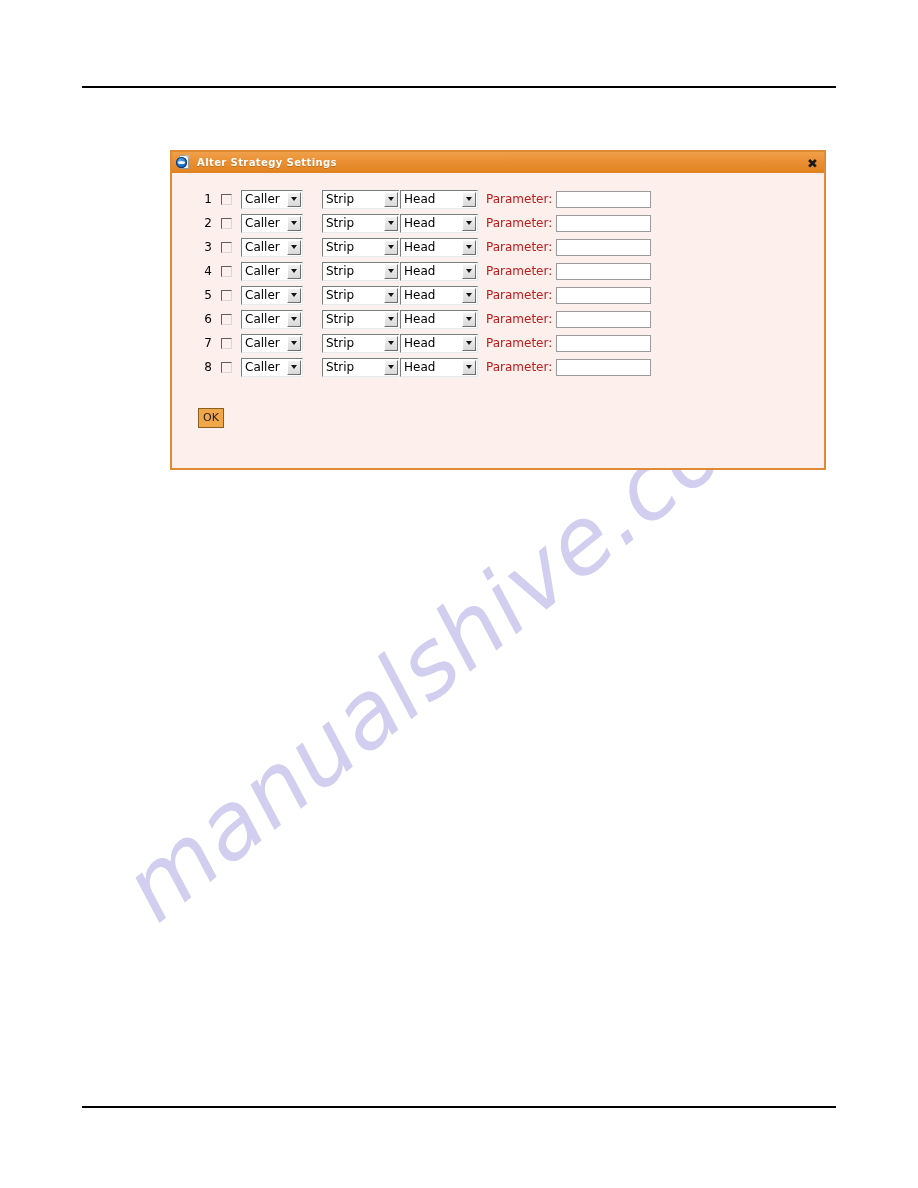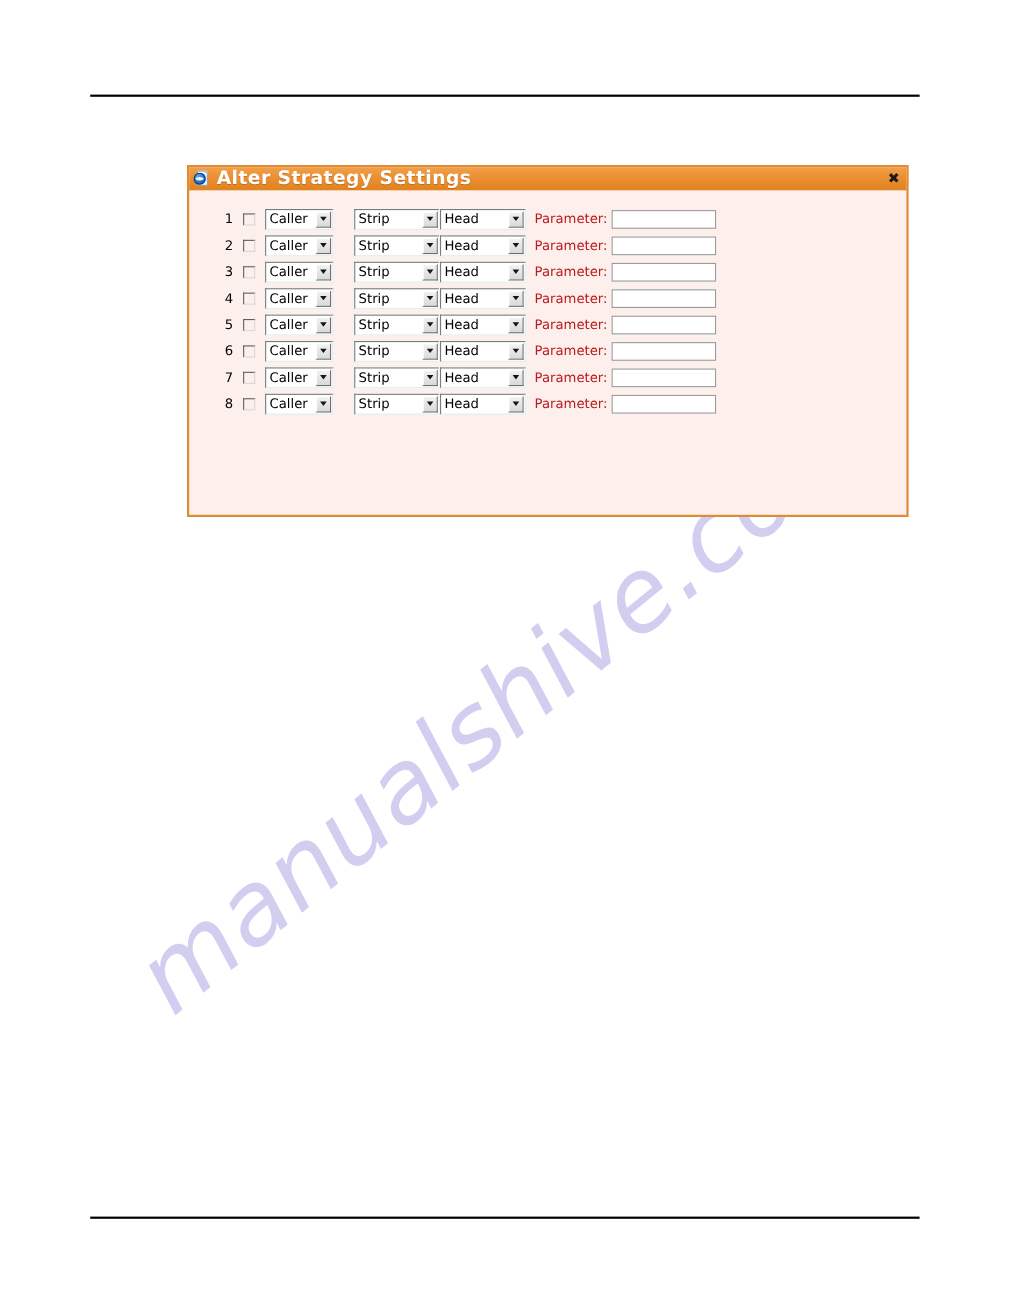--- a/index.html
+++ b/index.html
@@ -102,21 +102,21 @@
     content: "";
     position: absolute;
     left: 2px; top: 4px;
     width: 7px; height: 3px;
     border-radius: 50%;
     background: #f5f5f5;
   }
   .title-text {
     color: #ffffff;
     font-family: "DejaVu Sans", sans-serif;
-    font-size: 17px;
+    font-size: 10px;
     font-weight: bold;
     letter-spacing: .4px;
     line-height: 1;
     text-shadow: 0 1px 0 rgba(120,60,0,.35);
     white-space: nowrap;
   }
   .close-btn {
     position: absolute;
     right: 6px;
     top: 50%;
@@ -455,15 +455,18 @@
       <span class="sel-label">Head</span>
       <span class="sel-arrow">
               <i></i>
             </span>
     </span>
     <span class="param-label">Parameter:</span>
     <input class="param-input" type="text" style="">
   </div>
       </div>
 
+    <div class="ok-wrap">
+      <span class="ok-btn">OK</span>
+    </div>
   </div>
 
 </div>
 
 </body></html>

